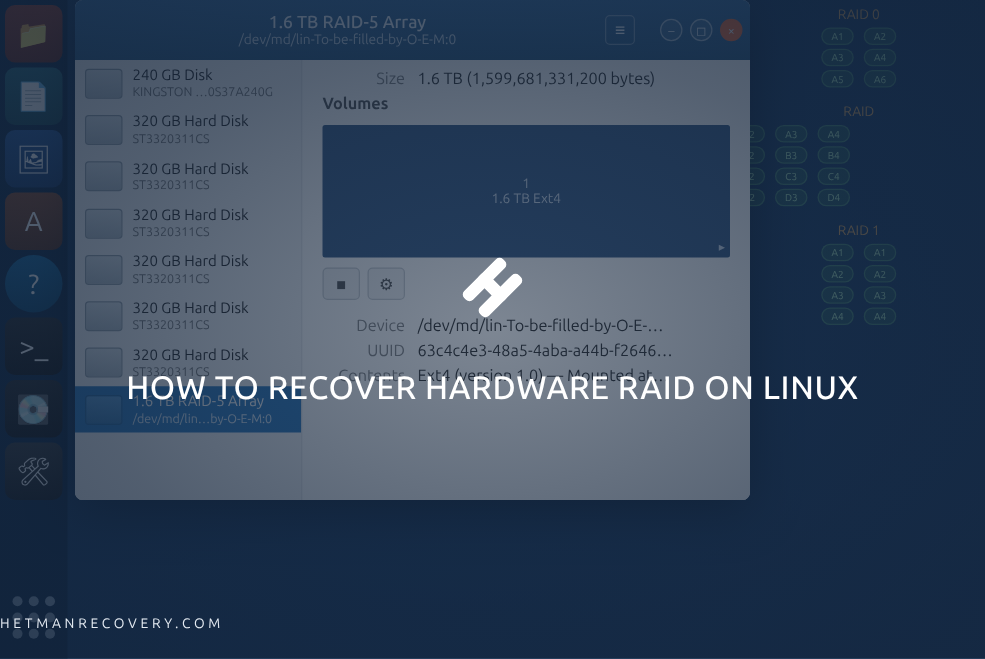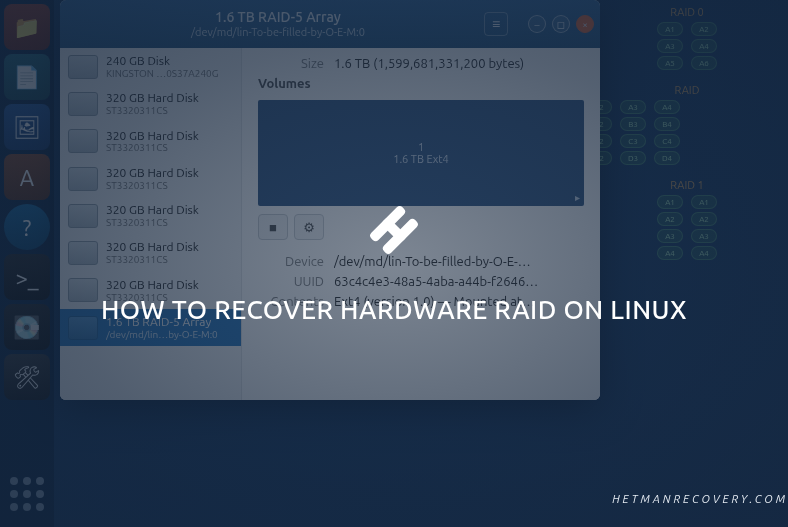--- a/index.html
+++ b/index.html
@@ -94,21 +94,21 @@
 
   
   .overlay{
     position:absolute; inset:0;
     background: radial-gradient(ellipse at center, rgba(18,35,58,0.55) 0%, rgba(18,35,58,0.72) 60%, rgba(18,35,58,0.8) 100%);
     display:flex; flex-direction:column; align-items:center; justify-content:center;
     color:#fff; text-align:center; padding:0 16px;
   }
   .logo{width:64px;height:64px;margin-bottom:28px;}
   .headline{font-size:26px;font-weight:500;letter-spacing:0.5px;line-height:1.5;}
-  .site{position:absolute;bottom:22px;left:0;right:0;text-align:right;color:#e6ecf3;font-size:11px;letter-spacing:3px;font-style:italic;}
+  .site{position:absolute;bottom:22px;left:0;right:0;text-align:left;color:#e6ecf3;font-size:11px;letter-spacing:3px;}
 </style>
 </head>
 <body>
 
 <div class="desktop"></div>
 
 <div class="launcher">
   <div class="launcher-item li-orange">
       <span>📁</span>
     </div>

